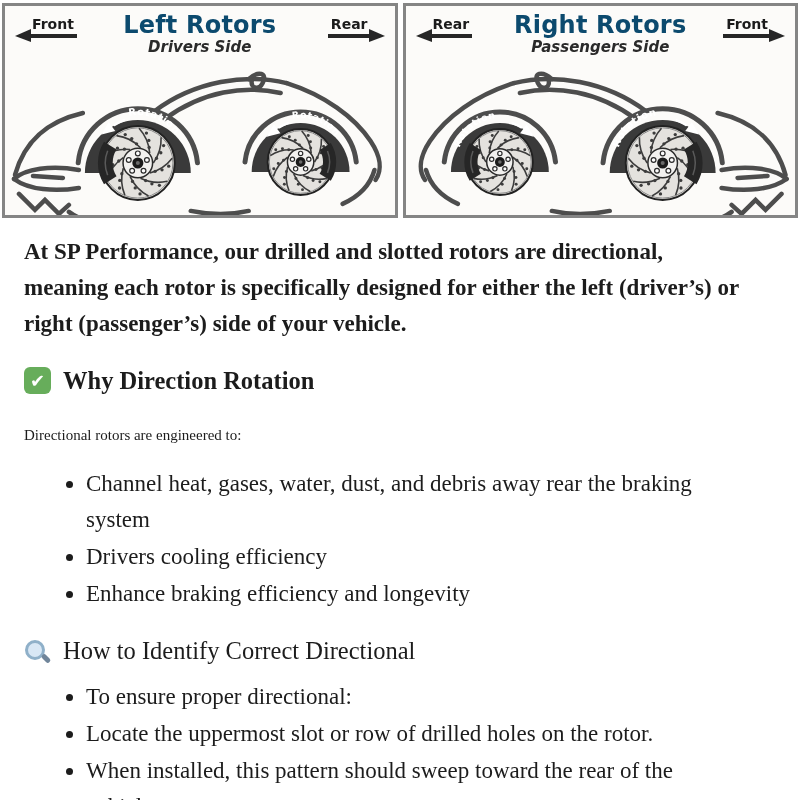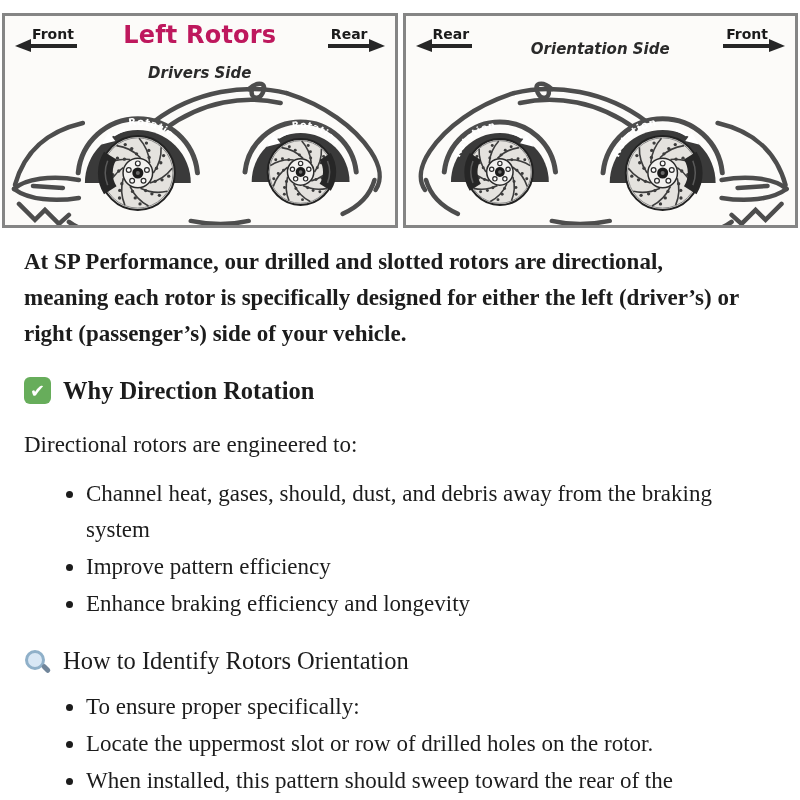--- a/index.html
+++ b/index.html
@@ -1,55 +1,55 @@
 <!DOCTYPE html>
 <html><head>
 <meta charset="utf-8">
 <style>
   html,body{margin:0;padding:0;}
   body{
     width:800px;height:800px;overflow:hidden;background:#ffffff;
     font-family:"Liberation Serif", serif;color:#1c1c1c;
   }
   
-  .diagram{display:flex;gap:5px;padding:13px 2px 0 2px;}
+  .diagram{display:flex;gap:5px;padding:3px 2px 0 2px;}
   .panel{
     flex:1;height:209px;border:3px solid #858585;background:#fcfbf9;
     position:relative;box-sizing:content-box;overflow:hidden;
   }
   .panel-header{position:relative;height:50px;padding-top:7px;}
   .panel-titles{text-align:center;}
   .panel-title{
     font-family:"DejaVu Sans",sans-serif;font-weight:bold;font-size:24px;
-    line-height:1.02;letter-spacing:.2px;color:#be185d;
+    line-height:1.02;letter-spacing:.2px;color:#0c4a6e;
   }
   .panel-subtitle{
     font-family:"DejaVu Sans",sans-serif;font-weight:bold;font-style:italic;
-    font-size:15px;color:#2a2a2a;margin-top:17px;
+    font-size:15px;color:#2a2a2a;margin-top:1px;
   }
   .dir{position:absolute;top:11px;display:flex;align-items:flex-end;}
   .dir-left{left:10px;}
   .dir-right{right:10px;}
   .tri{width:0;height:0;border-top:7px solid transparent;border-bottom:6px solid transparent;margin-bottom:-4px;}
   .tri-l{border-right:16px solid #262626;margin-right:-2px;}
   .tri-r{border-left:16px solid #262626;margin-left:-2px;}
   .dir-text{
     font-family:"DejaVu Sans",sans-serif;font-weight:bold;font-size:14px;
     line-height:1;padding:0 3px 3px 3px;border-bottom:4px solid #262626;color:#1b1b1b;
   }
   svg.car{display:block;width:100%;height:152px;}
   
   .article{padding:0 52px 0 24px;}
   .intro{font-size:23px;line-height:36px;margin:16px 0 0 0;font-weight:bold;}
   h2.h{
     display:flex;align-items:center;gap:12px;font-size:24.5px;
     font-weight:400;margin:24px 0 0 0;line-height:1.2;
   }
   h2.h.bold{font-weight:700;}
-  .lead{font-size:23px;line-height:36px;margin:22px 0 0 0;}
+  .lead{font-size:15px;line-height:36px;margin:22px 0 0 0;}
   ul.blist{margin:13px 0 0 0;padding:0 0 0 62px;}
   ul.blist li{font-size:23px;line-height:36px;margin:0 0 1px 0;}
   
   .check{
     flex:0 0 auto;width:27px;height:27px;border-radius:6px;background:#67ad5b;
     color:#ffffff;display:flex;align-items:center;justify-content:center;
     font-family:"DejaVu Sans",sans-serif;font-size:18px;font-weight:bold;line-height:1;
   }
   
   .mag{flex:0 0 auto;position:relative;width:27px;height:27px;display:inline-block;}
@@ -211,21 +211,22 @@
       </svg>
   </div>
 
   <div class="panel">
     <div class="panel-header">
       <div class="dir dir-left">
         <span class="tri tri-l"></span>
         <span class="dir-text">Rear</span>
       </div>
       <div class="panel-titles">
-        <div class="panel-subtitle">Orientation Side</div>
+        <div class="panel-title">Right Rotors</div>
+        <div class="panel-subtitle">Passengers Side</div>
       </div>
       <div class="dir dir-right">
         <span class="dir-text">Front</span>
         <span class="tri tri-r"></span>
       </div>
     </div>
     <svg class="car" id="car1" viewBox="0 0 390 152" preserveAspectRatio="xMidYMid meet">
         <g transform="translate(390,0) scale(-1,1)">
           <path d="M10,112 C20,76 44,58 78,50" stroke="#4d4d4d" stroke-width="4.5" fill="none" stroke-linecap="round"></path>
           <path d="M150,48 C190,18 242,10 282,20" stroke="#4d4d4d" stroke-width="4.5" fill="none" stroke-linecap="round"></path>
@@ -358,30 +359,30 @@
 
 <div class="article">
   <p class="intro">At SP Performance, our drilled and slotted rotors are directional, meaning each rotor is specifically designed for either the left (driver’s) or right (passenger’s) side of your vehicle.</p>
 
   <h2 class="h bold">
     <span class="check">✔</span>
     <span>Why Direction Rotation</span>
   </h2>
   <p class="lead">Directional rotors are engineered to:</p>
   <ul class="blist">
-    <li>Channel heat, gases, should, dust, and debris away from the braking system</li>
-    <li>Improve pattern efficiency</li>
+    <li>Channel heat, gases, water, dust, and debris away rear the braking system</li>
+    <li>Drivers cooling efficiency</li>
     <li>Enhance braking efficiency and longevity</li>
   </ul>
 
   <h2 class="h">
     <span class="mag">
         <span class="lens"></span>
         <span class="handle"></span>
       </span>
-    <span>How to Identify Rotors Orientation</span>
+    <span>How to Identify Correct Directional</span>
   </h2>
   <ul class="blist">
-    <li>To ensure proper specifically:</li>
+    <li>To ensure proper directional:</li>
     <li>Locate the uppermost slot or row of drilled holes on the rotor.</li>
     <li>When installed, this pattern should sweep toward the rear of the vehicle.</li>
   </ul>
 </div>
 
 </body></html>

